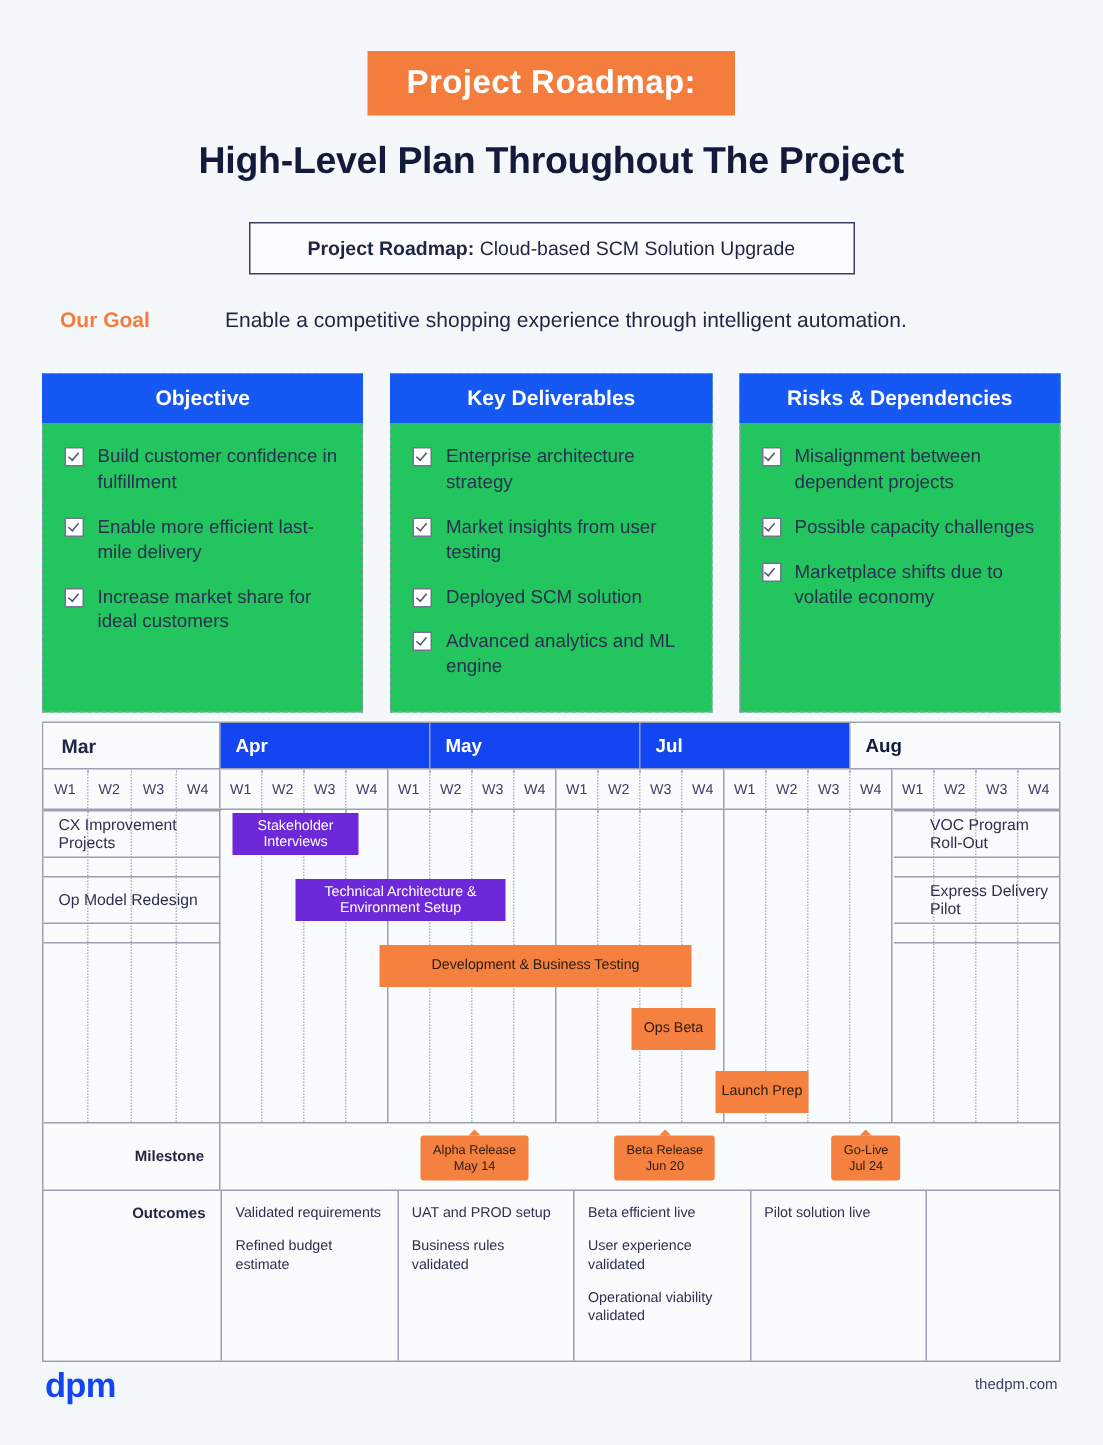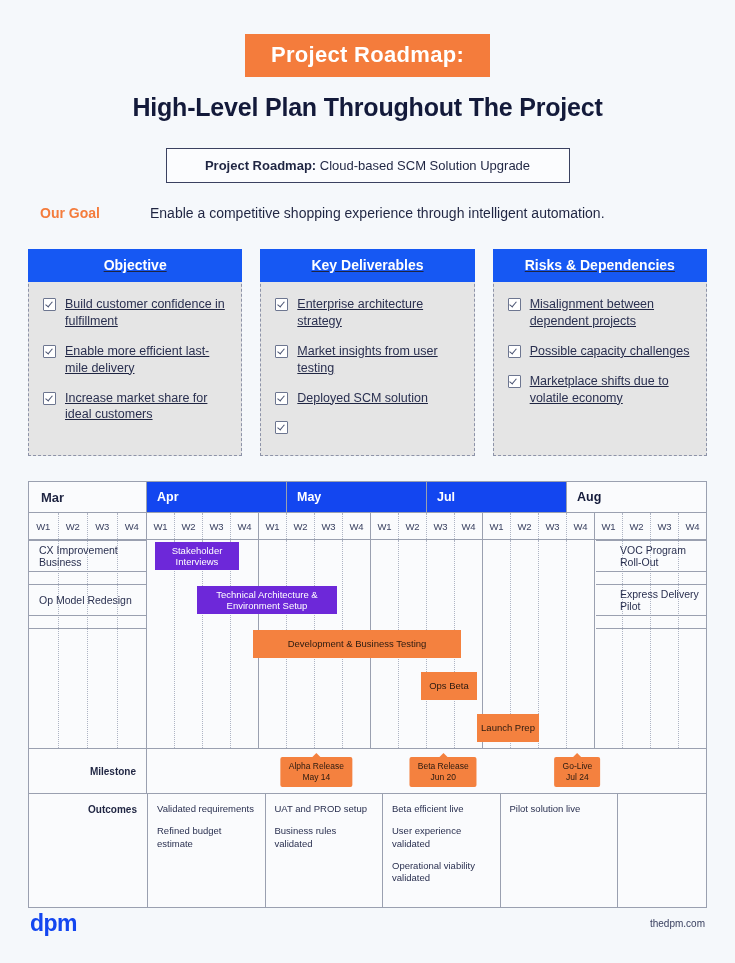--- a/index.html
+++ b/index.html
@@ -63,26 +63,25 @@
   .cards{
     margin-top:28px;
     padding:0 28px;
     display:flex;
     gap:18px;
     box-sizing:border-box;
   }
   .card{
     flex:1;
     border:1px dashed #8d93a8;
-    background:#e5e5e5;
+    background:#22c55e;
     min-height:205px;
     box-sizing:border-box;
     position:relative;
     padding-bottom:8px;
-    text-decoration:underline;
   }
   .card-head{
     background:#1658f3;
     color:#fff;
     text-align:center;
     font-weight:bold;
     font-size:14px;
     padding:8px 4px 9px 4px;
     margin:-1px -1px 0 -1px;
   }
@@ -346,20 +345,21 @@
         <div class="card-item">
           <span class="chk"></span>
           <span>Market insights from user testing</span>
         </div>
         <div class="card-item">
           <span class="chk"></span>
           <span>Deployed SCM solution</span>
         </div>
         <div class="card-item">
           <span class="chk"></span>
+          <span>Advanced analytics and ML engine</span>
         </div>
       </div>
     </div>
 
     <div class="card">
       <div class="card-head">Risks &amp; Dependencies</div>
       <div class="card-list">
         <div class="card-item">
           <span class="chk"></span>
           <span>Misalignment between dependent projects</span>
@@ -474,21 +474,21 @@
       <div class="rowline" style="top:31px;"></div>
       <div class="rowline" style="top:44px;"></div>
       <div class="rowline" style="top:75px;"></div>
       <div class="rowline" style="top:88px;"></div>
       <div class="rowline" style="top:0;right:0;left:auto;width:110px;"></div>
       <div class="rowline" style="top:31px;right:0;left:auto;width:110px;"></div>
       <div class="rowline" style="top:44px;right:0;left:auto;width:110px;"></div>
       <div class="rowline" style="top:75px;right:0;left:auto;width:110px;"></div>
       <div class="rowline" style="top:88px;right:0;left:auto;width:110px;"></div>
 
-      <div class="side-label" style="top:0;">CX Improvement Business</div>
+      <div class="side-label" style="top:0;">CX Improvement Projects</div>
       <div class="side-label" style="top:44px;">Op Model Redesign</div>
       <div class="side-label right" style="top:0;">VOC Program Roll-Out</div>
       <div class="side-label right" style="top:44px;">Express Delivery Pilot</div>
 
       <div class="bar blue" style="left:126px;top:2px;width:84px;">Stakeholder Interviews</div>
       <div class="bar blue" style="left:168px;top:46px;width:140px;">Technical Architecture &amp; Environment Setup</div>
       <div class="bar orange" style="left:224px;top:90px;width:208px;">Development &amp; Business Testing</div>
       <div class="bar orange" style="left:392px;top:132px;width:56px;">Ops Beta</div>
       <div class="bar orange" style="left:448px;top:174px;width:62px;">Launch Prep</div>
     </div>

